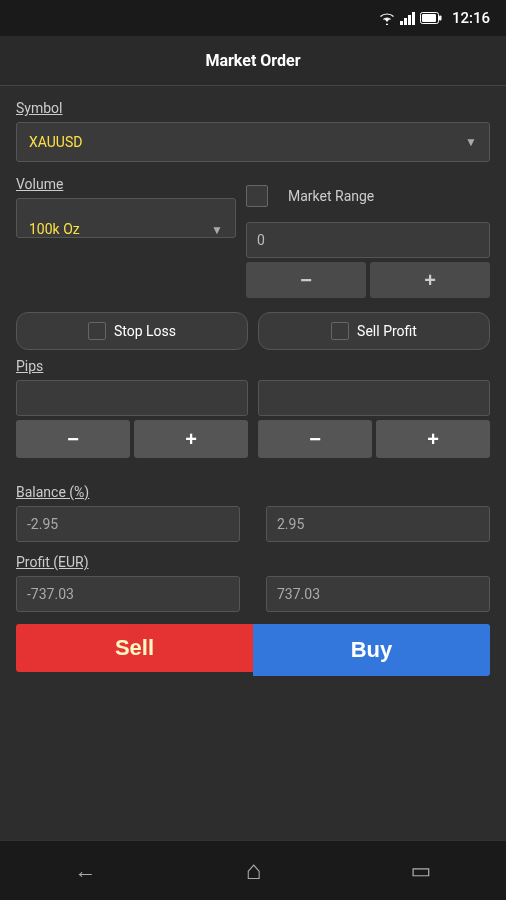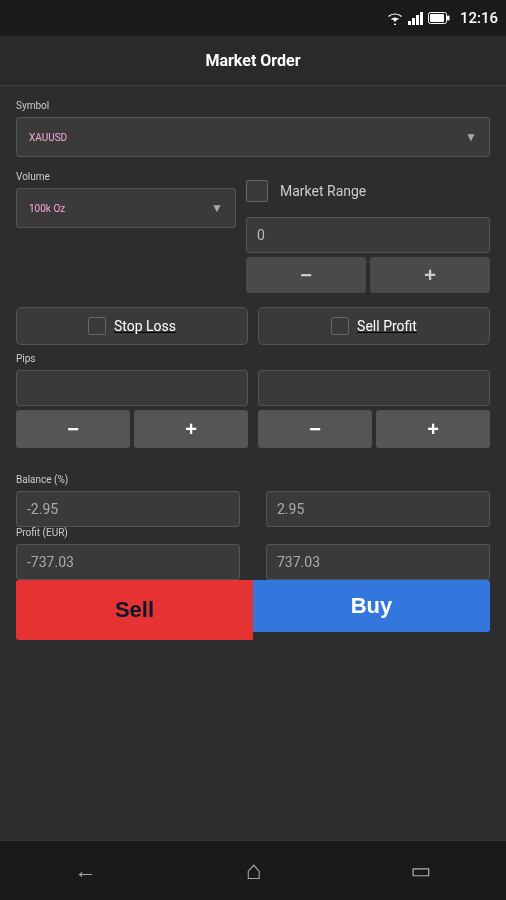--- a/index.html
+++ b/index.html
@@ -12,21 +12,21 @@
       overflow: hidden;
     }
 
     
     .status-bar {
       height: 36px;
       background: #1a1a1a;
       display: flex;
       align-items: center;
       justify-content: flex-end;
-      padding: 0 8px;
+      padding: 0 16px;
       gap: 6px;
     }
 
     .status-icons {
       display: flex;
       align-items: center;
       gap: 4px;
     }
 
     .status-time {
@@ -56,43 +56,44 @@
     .main-content {
       background: #2d2d2d;
       padding: 14px 16px;
       flex: 1;
       height: calc(900px - 36px - 50px - 60px);
       overflow: hidden;
     }
 
     .field-label {
       color: #ccc;
-      font-size: 10px;
+      font-size: 14px;
       margin-bottom: 6px;
       font-weight: 400;
+      text-decoration: underline;
     }
 
     
     .dropdown {
       background: #3a3a3a;
       border: 1px solid #555;
       border-radius: 3px;
       height: 40px;
       display: flex;
       align-items: center;
       justify-content: space-between;
       padding: 0 12px;
       cursor: pointer;
       margin-bottom: 14px;
       width: 100%;
     }
 
     .dropdown-text {
-      color: #f9a8d4;
-      font-size: 10px;
+      color: #fde047;
+      font-size: 14px;
     }
 
     .dropdown-arrow {
       color: #aaa;
       font-size: 12px;
     }
 
     
     .volume-row {
       display: flex;
@@ -100,38 +101,38 @@
       gap: 10px;
       margin-bottom: 14px;
     }
 
     .volume-dropdown {
       background: #3a3a3a;
       border: 1px solid #555;
       border-radius: 3px;
       height: 40px;
       display: flex;
-      align-items: center;
+      align-items: flex-end;
       justify-content: space-between;
-      padding: 16px 12px;
+      padding: 0 12px;
       cursor: pointer;
       width: 220px;
       flex-shrink: 0;
     }
 
     .market-range-section {
       flex: 1;
       display: flex;
       flex-direction: column;
     }
 
     .market-range-header {
       display: flex;
       align-items: center;
-      gap: 12px;
+      gap: 20px;
       margin-bottom: 6px;
       height: 40px;
     }
 
     .checkbox {
       width: 22px;
       height: 22px;
       background: #3a3a3a;
       border: 1px solid #666;
       border-radius: 2px;
@@ -181,27 +182,26 @@
       display: flex;
       gap: 10px;
       margin-bottom: 8px;
     }
 
     .sl-tp-button {
       flex: 1;
       height: 38px;
       background: #3a3a3a;
       border: 1px solid #555;
-      border-radius: 5px;
+      border-radius: 12px;
       display: flex;
       align-items: center;
       justify-content: center;
       gap: 8px;
       cursor: pointer;
-      text-decoration: underline;
     }
 
     .sl-tp-button .checkbox {
       width: 18px;
       height: 18px;
     }
 
     .sl-tp-label {
       color: #fff;
       font-size: 14px;
@@ -255,21 +255,21 @@
       color: #fff;
     }
 
     .btn-plus {
       background: #555;
       color: #fff;
     }
 
     
     .stat-section {
-      margin-bottom: 0;
+      margin-bottom: 12px;
     }
 
     .stat-row {
       display: flex;
       gap: 26px;
     }
 
     .stat-cell {
       flex: 1;
       height: 36px;
@@ -318,24 +318,24 @@
     }
 
     
     .action-row {
       display: flex;
       gap: 0;
     }
 
     .btn-sell {
       flex: 1;
-      height: 60px;
+      height: 48px;
       background: #e53333;
       border: none;
-      color: #0f172a;
+      color: #fef9c3;
       font-size: 22px;
       font-weight: bold;
       cursor: pointer;
       border-radius: 3px 0 0 3px;
     }
 
     .btn-buy {
       flex: 1;
       height: 52px;
       background: #3377dd;

